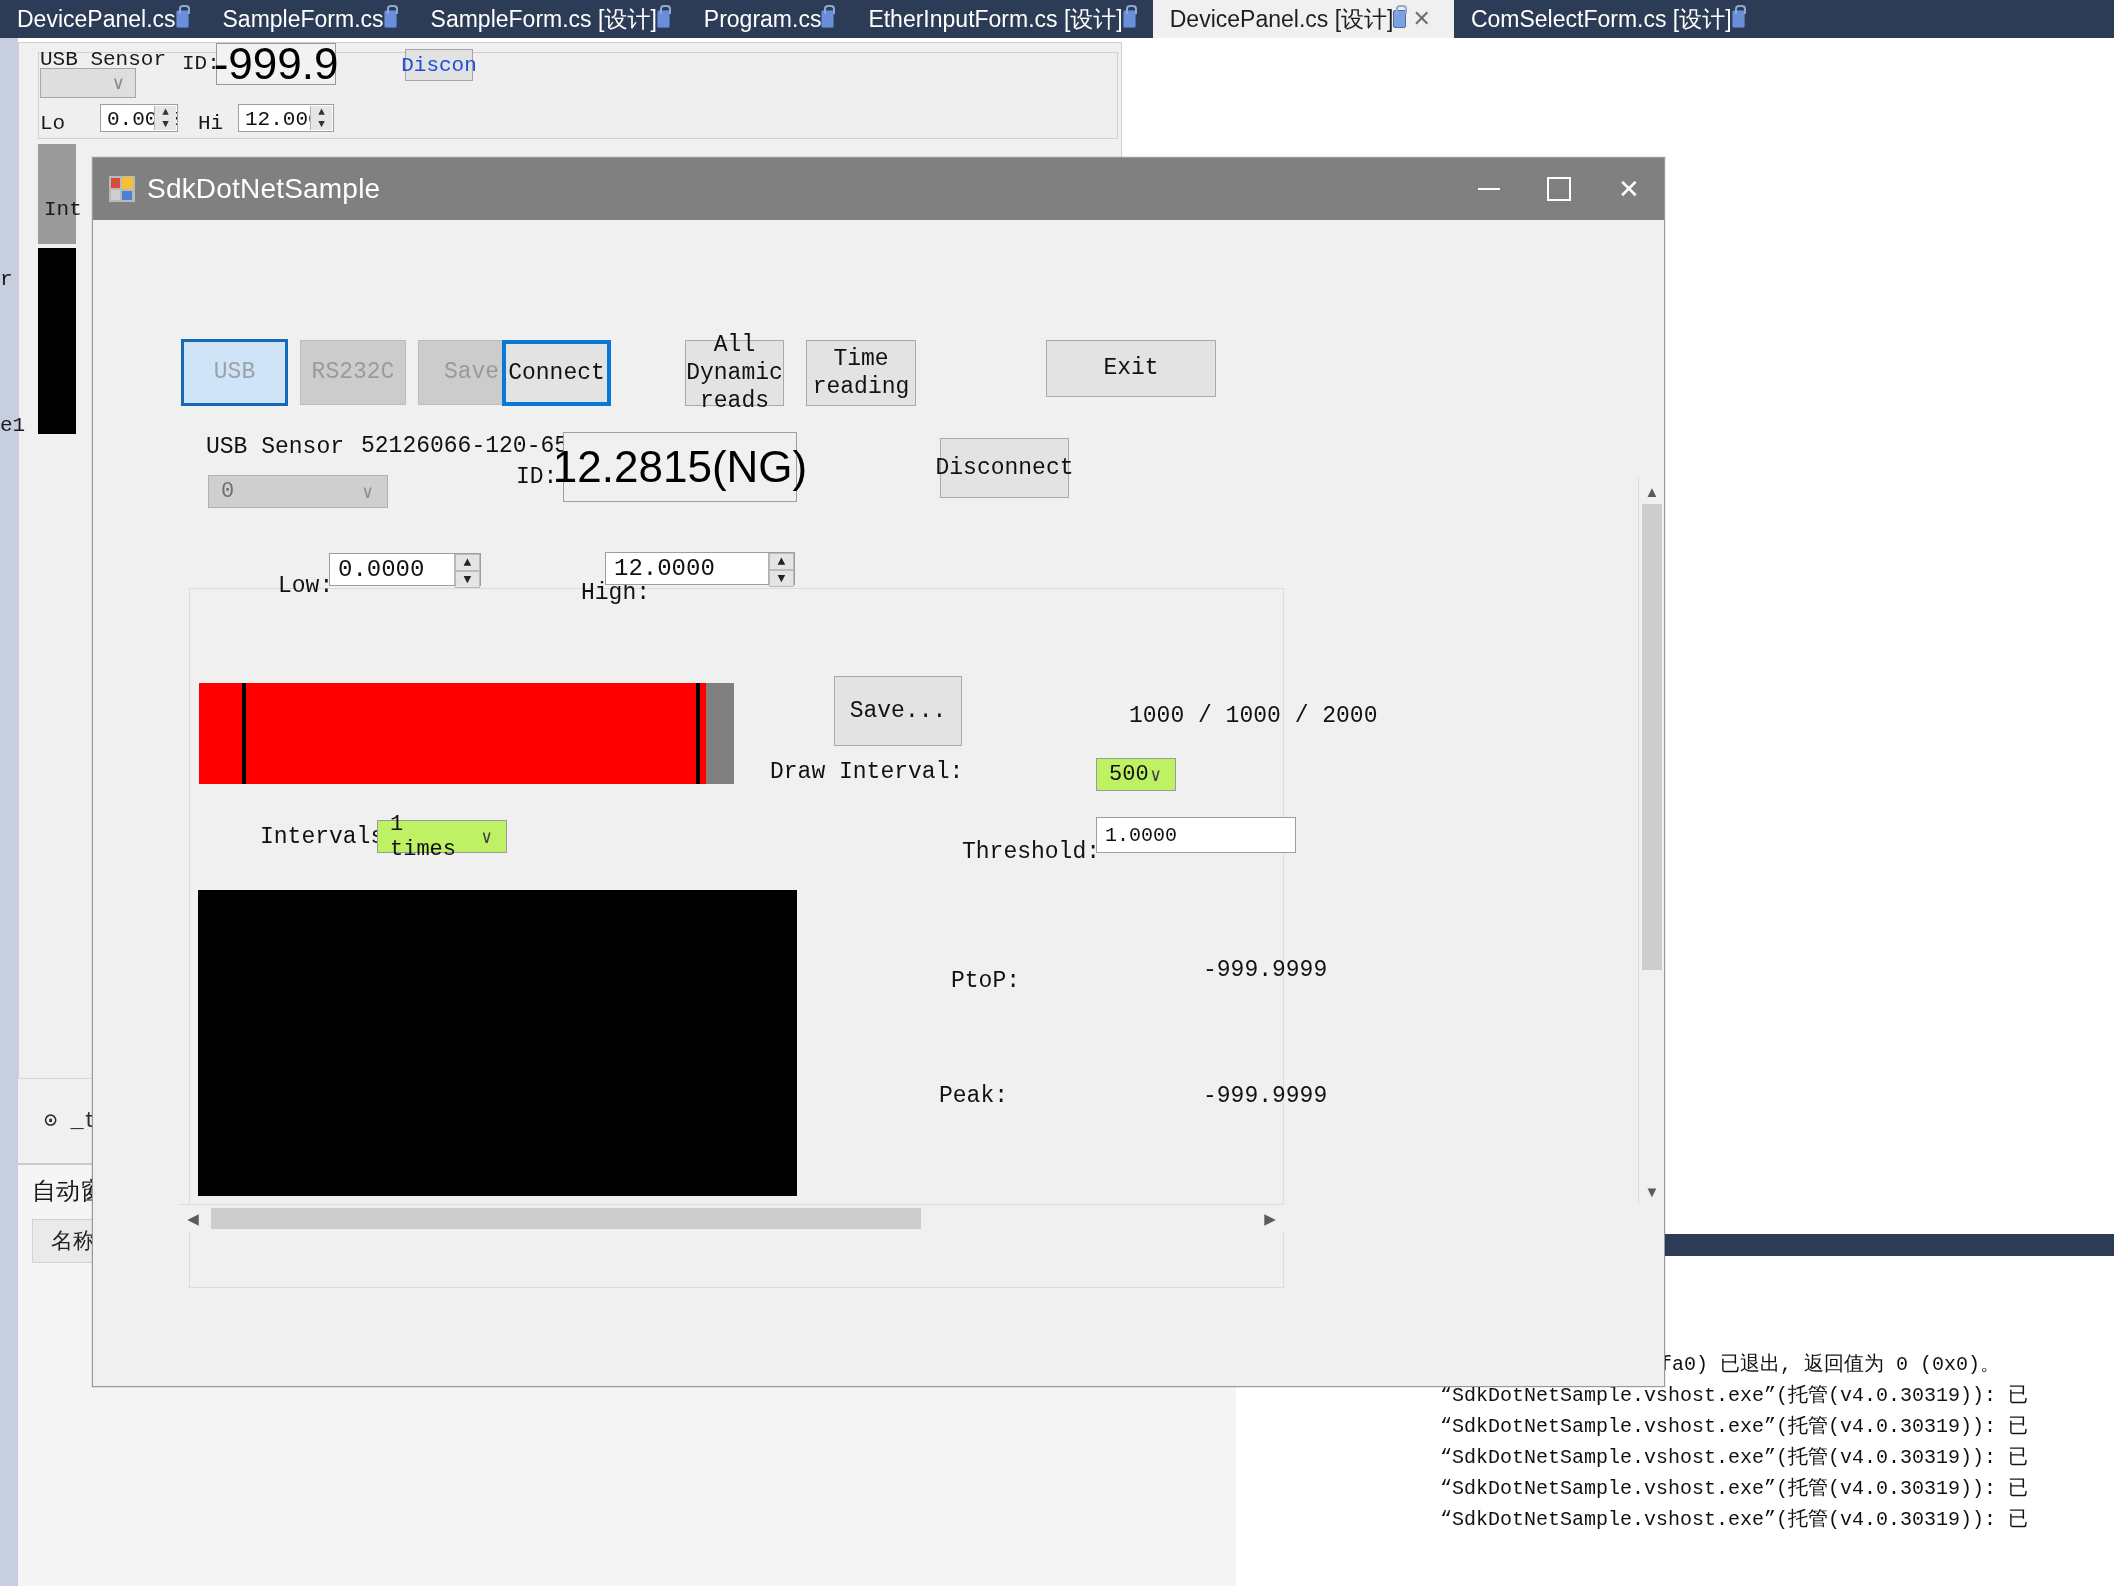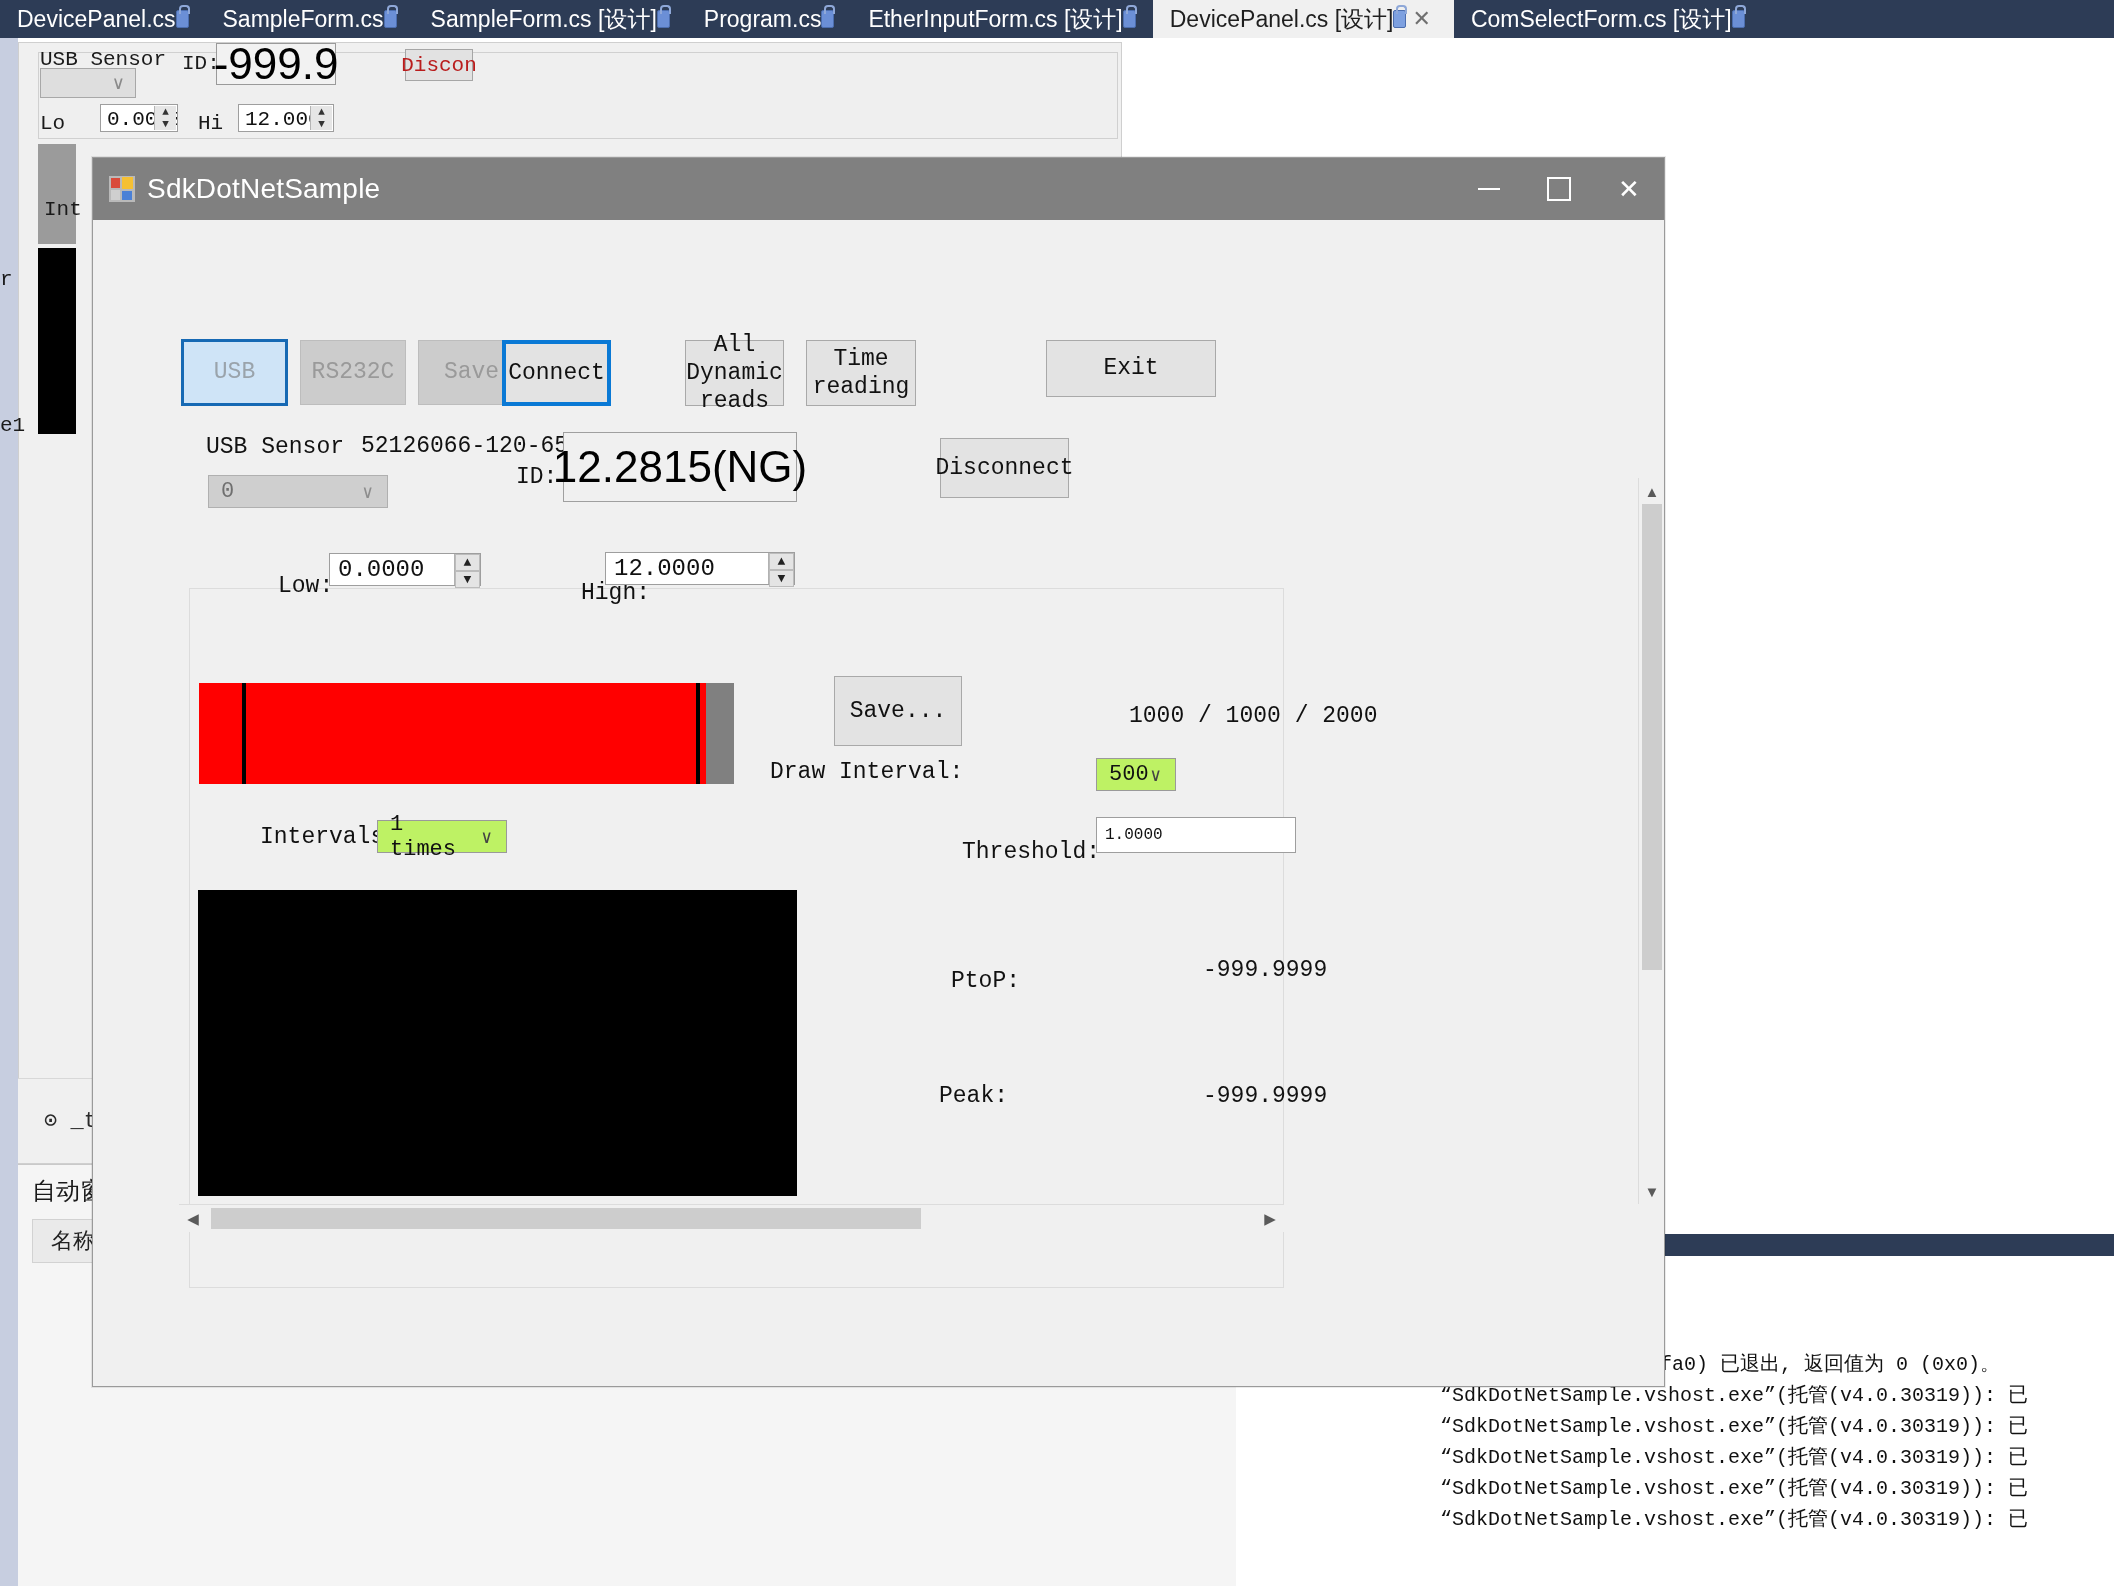--- a/index.html
+++ b/index.html
@@ -70,21 +70,21 @@
     padding-right:10px; color:#8a8a8a; font-size:18px;
   }
   .bg-bignum {
     position:absolute; background:#f2f2f2; border:1px solid #9a9a9a;
     display:flex; align-items:center; justify-content:center;
     font-family:"Liberation Sans", sans-serif; font-size:44px; color:#000;
   }
   .bg-btn {
     position:absolute; background:#e2e2e2; border:1px solid #a6a6a6;
     display:flex; align-items:center; justify-content:center;
-    font-family:"Liberation Mono", monospace; font-size:21px; color:#b91c1c;
+    font-family:"Liberation Mono", monospace; font-size:21px; color:#1d4ed8;
   }
   .bg-spin {
     position:absolute; background:#fff; border:1px solid #9e9e9e;
     font-family:"Liberation Mono", monospace; font-size:21px;
     color:#111; padding:3px 6px; overflow:hidden;
   }
   .bg-spin .arrows {
     position:absolute; right:1px; top:1px; bottom:1px; width:22px;
     background:#e6e6e6; border-left:1px solid #b5b5b5;
     display:flex; flex-direction:column;
@@ -230,21 +230,21 @@
   }
 
   .redbar { position:absolute; left:106px; top:463px; width:535px; height:101px; background:#ff0000; }
   .redbar .mark { position:absolute; top:0; bottom:0; width:4px; background:#000; }
   .redbar-gray { position:absolute; left:613px; top:463px; width:28px; height:101px; background:#808080; }
 
   .plotbox { position:absolute; left:105px; top:670px; width:599px; height:306px; background:#000; }
 
   .textbox {
     position:absolute; background:#ffffff; border:1px solid #9e9e9e;
-    font-family:"Liberation Mono", monospace; font-size:16px; color:#111;
+    font-family:"Liberation Mono", monospace; font-size:20px; color:#111;
     display:flex; align-items:center; padding-left:8px;
   }
 
   
   .vsb {
     position:absolute; right:0px; top:258px; width:26px; height:726px;
     background:#f0f0f0; border-left:1px solid #dcdcdc;
   }
   .vsb .arrow {
     position:absolute; left:0; width:26px; height:26px;

